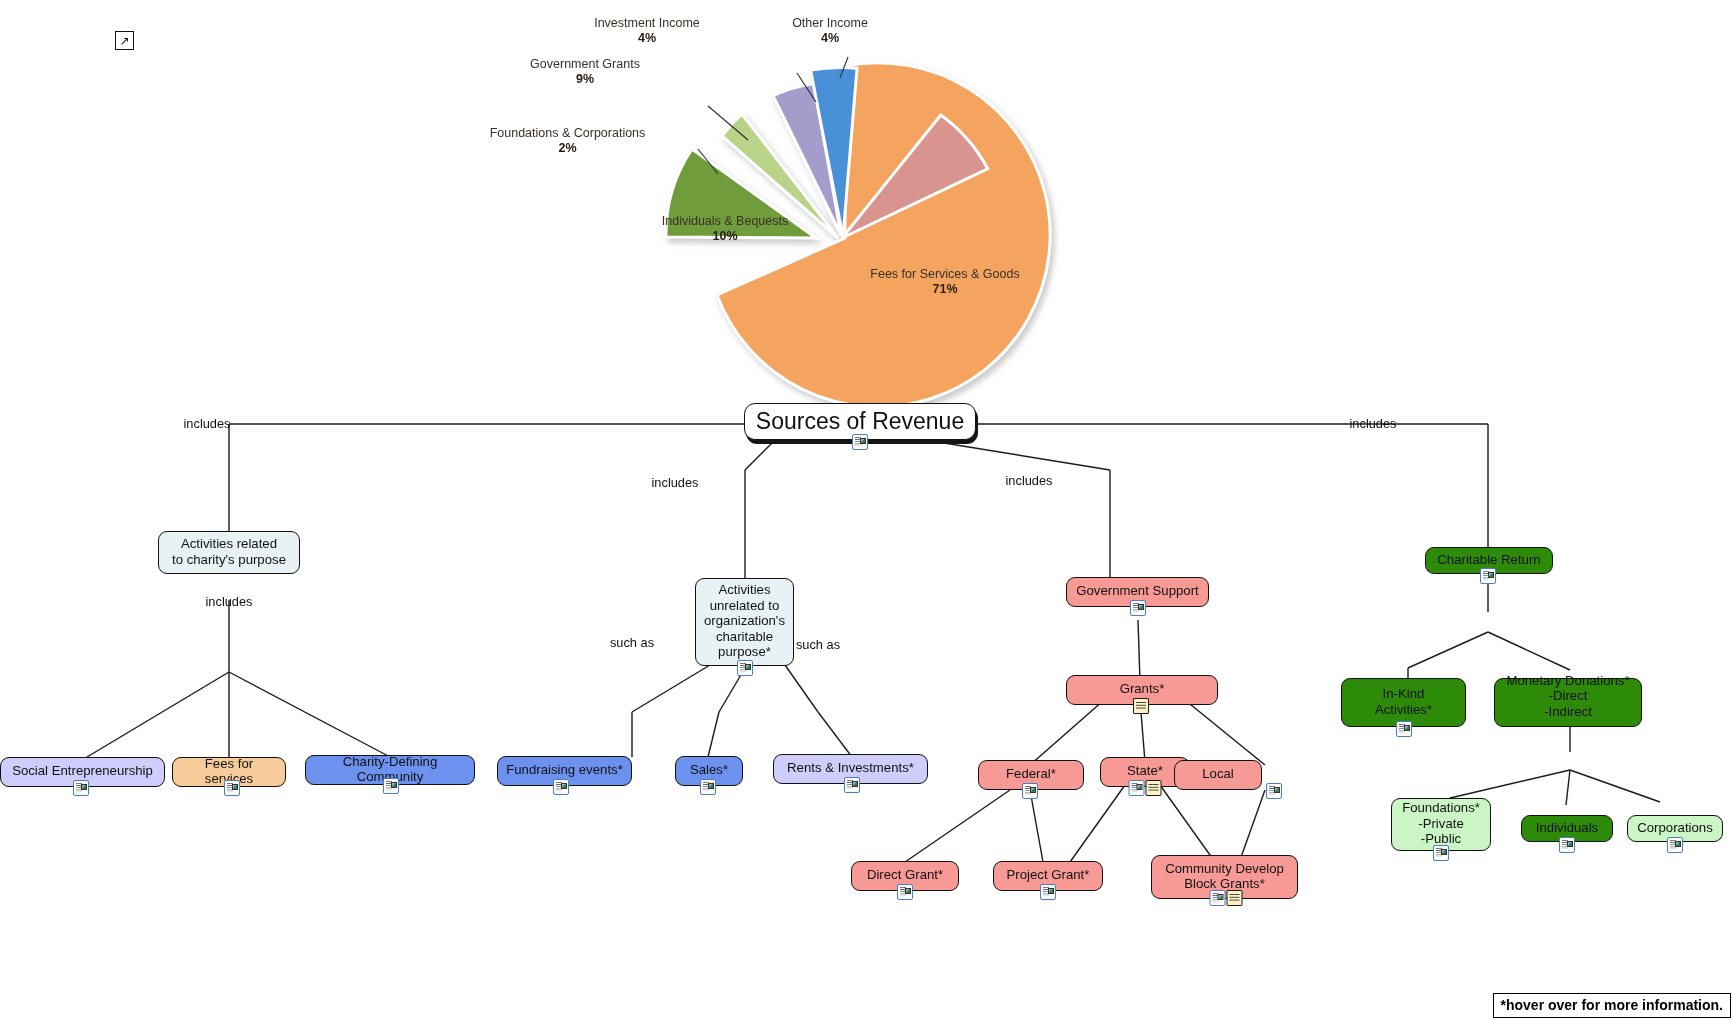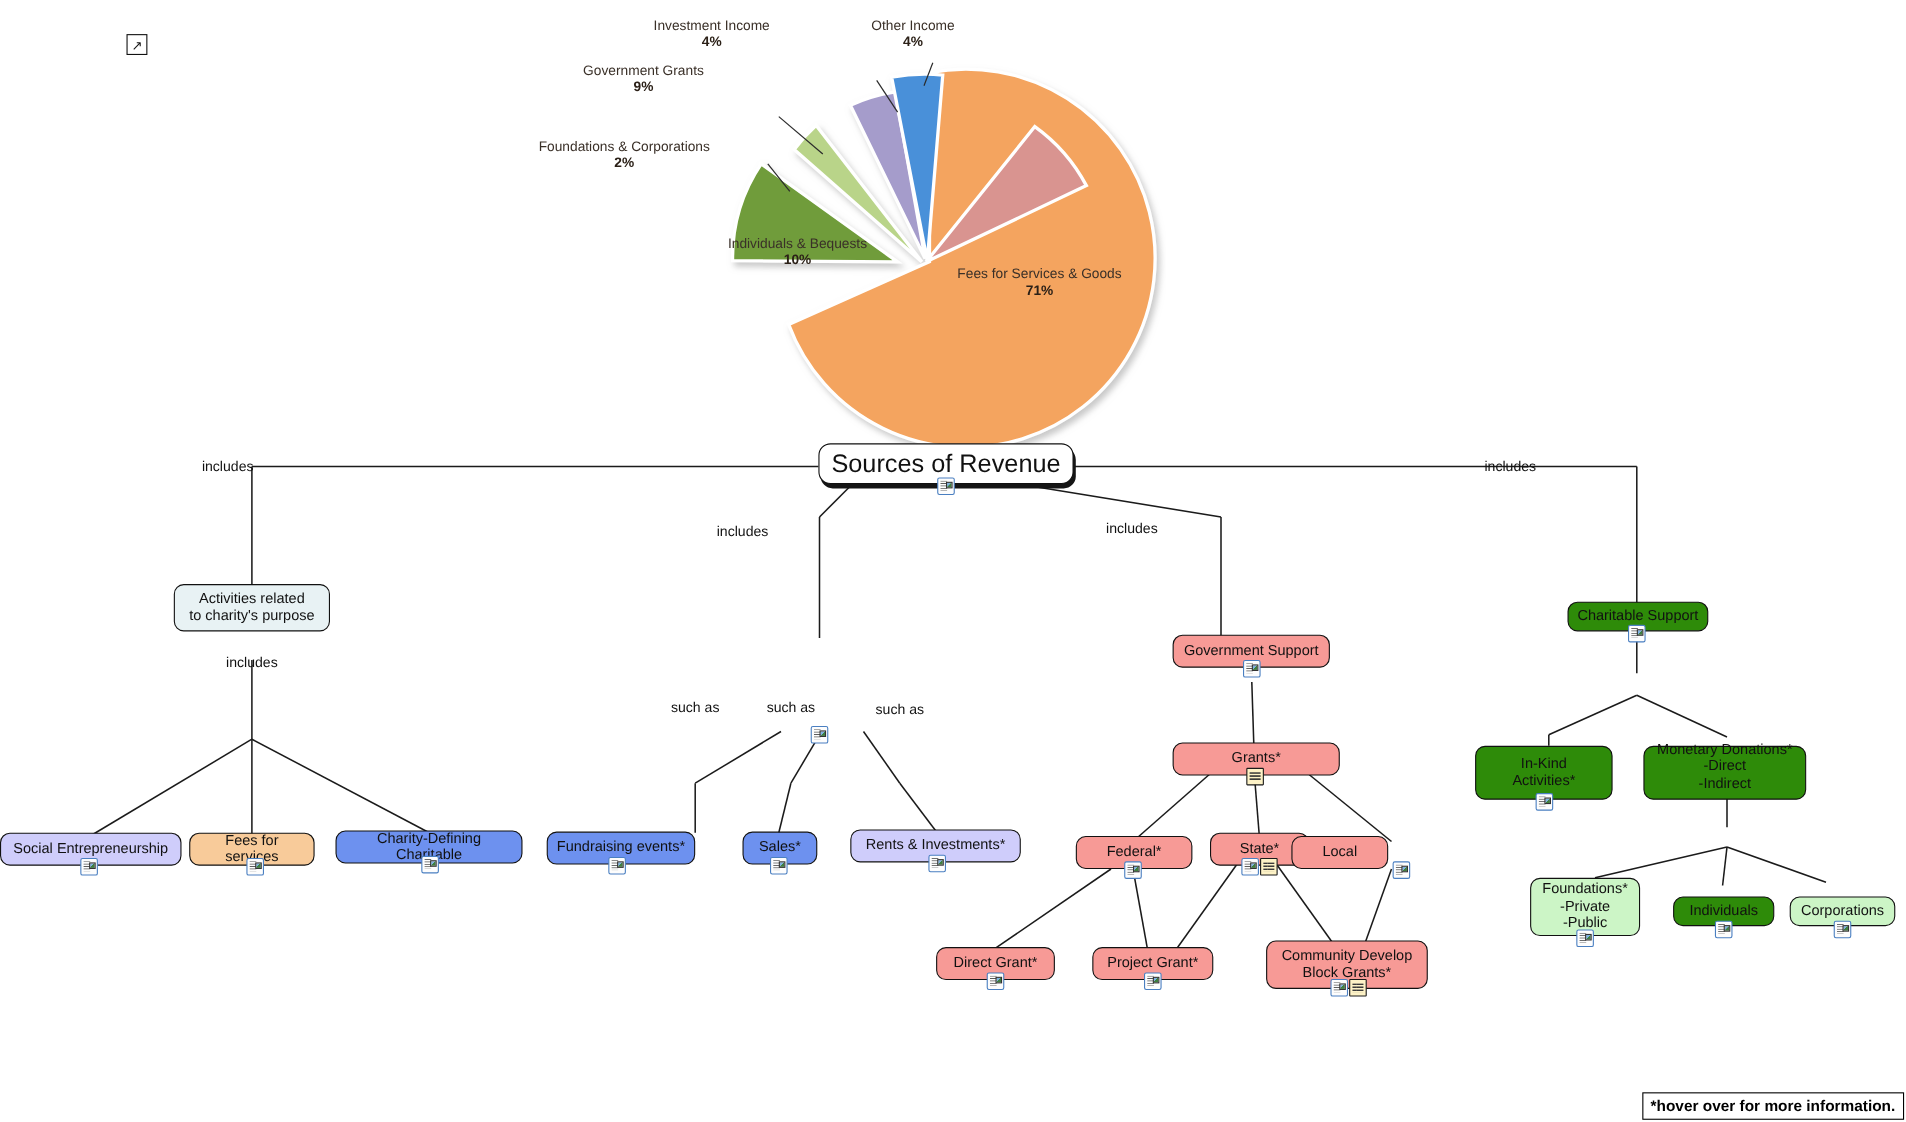--- a/index.html
+++ b/index.html
@@ -286,21 +286,21 @@
     <div class="pie-label" style="left:-130px; top:86px; width:195px;">
       <span>Foundations &amp; Corporations</span><br>
       <b>2%</b>
     </div>
 
     <div class="pie-label" style="left:30px; top:174px; width:190px;">
       <span>Individuals &amp; Bequests</span><br>
       <b>10%</b>
     </div>
 
-    <div class="pie-label" style="left:250px; top:202px; width:190px;">
+    <div class="pie-label" style="left:250px; top:227px; width:190px;">
       <span>Fees for Services &amp; Goods</span><br>
       <b>71%</b>
     </div>
   </div>
 
   <div class="node root" style="left:744px; top:403px; width:232px; height:37px;">
     <span>Sources of Revenue</span>
   </div>
   <div class="icon-row" style="left:860px; top:434px;">
     <span class="doc-icon"></span>
@@ -330,26 +330,33 @@
   </div>
 
   <div class="node peach" style="left:172px; top:757px; width:114px; height:30px;">
     <span>Fees for services</span>
   </div>
   <div class="icon-row" style="left:232px; top:780px;">
     <span class="doc-icon"></span>
   </div>
 
   <div class="node blue" style="left:305px; top:755px; width:170px; height:30px;">
-    <span>Charity-Defining Charitable</span>
+    <span>Charity-Defining Community</span>
   </div>
   <div class="icon-row" style="left:391px; top:778px;">
     <span class="doc-icon"></span>
   </div>
 
+  <div class="node lightblue" style="left:695px; top:578px; width:99px; height:88px;">
+    <span>Activities
+unrelated to
+organization's
+charitable
+purpose*</span>
+  </div>
   <div class="icon-row" style="left:745px; top:660px;">
     <span class="doc-icon"></span>
   </div>
 
   <div class="node blue" style="left:497px; top:756px; width:135px; height:30px;">
     <span>Fundraising events*</span>
   </div>
   <div class="icon-row" style="left:561px; top:779px;">
     <span class="doc-icon"></span>
   </div>
@@ -421,21 +428,21 @@
   <div class="node salmon" style="left:1151px; top:855px; width:147px; height:44px;">
     <span>Community Develop
 Block Grants*</span>
   </div>
   <div class="icon-row" style="left:1226px; top:890px;">
     <span class="doc-icon"></span>
     <span class="list-icon"></span>
   </div>
 
   <div class="node green" style="left:1425px; top:547px; width:128px; height:27px;">
-    <span>Charitable Support</span>
+    <span>Charitable Return</span>
   </div>
   <div class="icon-row" style="left:1488px; top:568px;">
     <span class="doc-icon"></span>
   </div>
 
   <div class="node green" style="left:1341px; top:678px; width:125px; height:49px;">
     <span>In-Kind
 Activities*</span>
   </div>
   <div class="icon-row" style="left:1404px; top:721px;">

